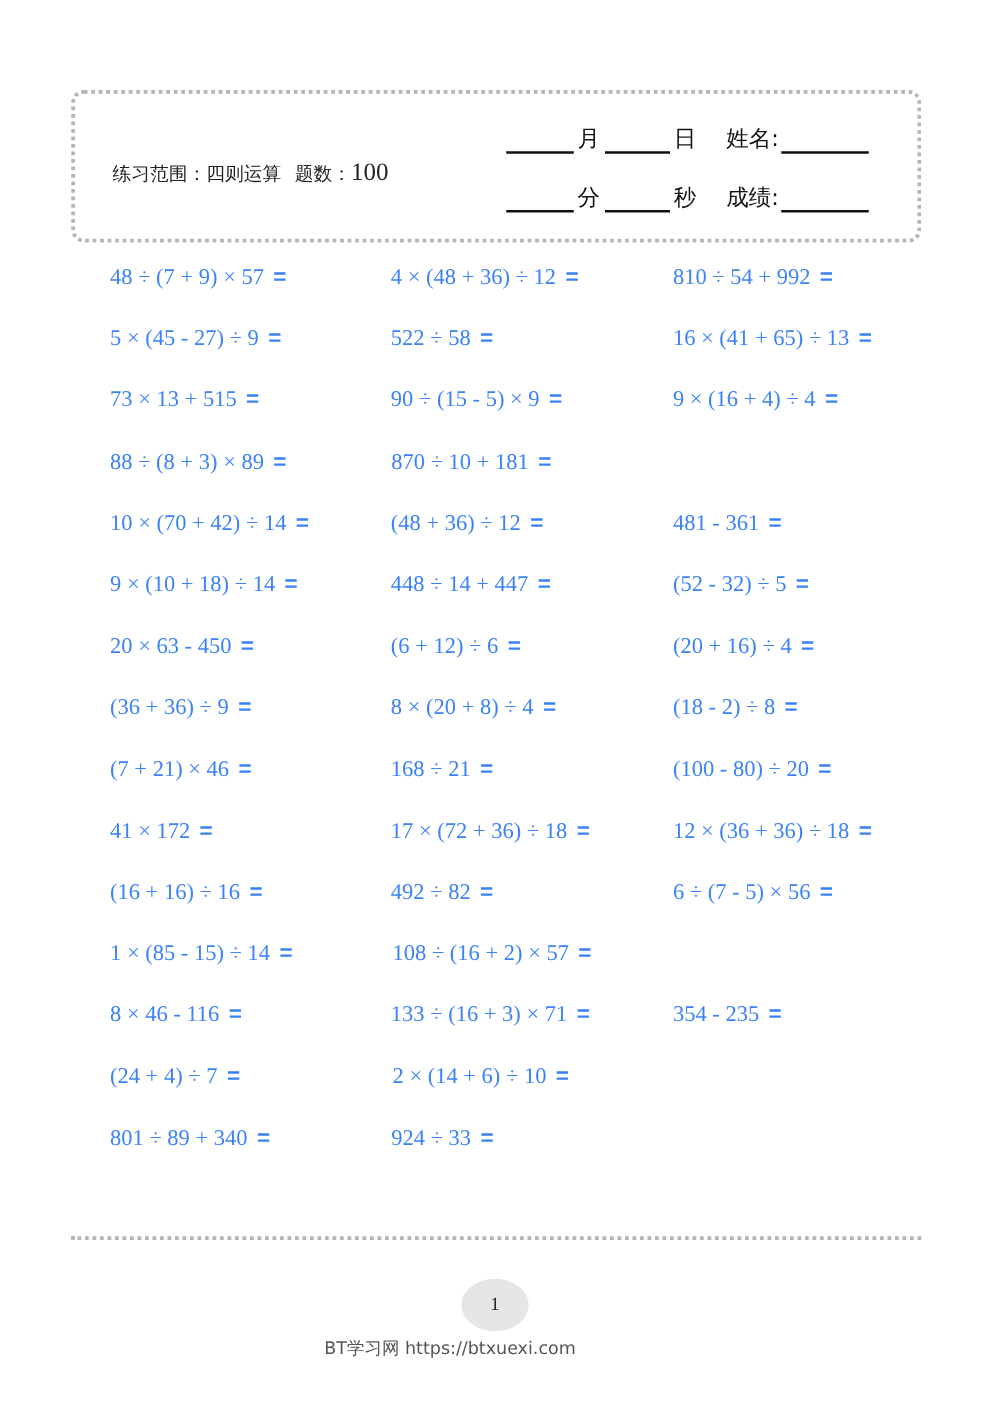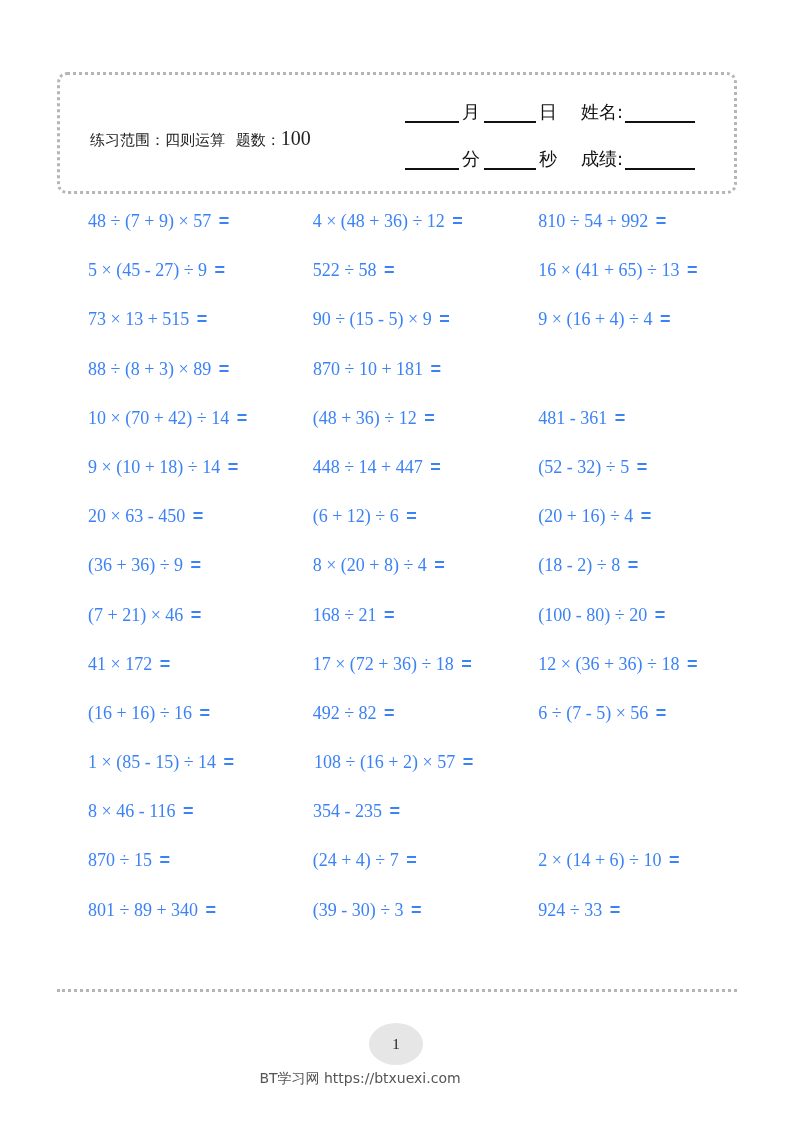--- a/index.html
+++ b/index.html
@@ -203,30 +203,29 @@
       <div class="cell c0"><span>(16 + 16) ÷ 16</span> <span class="eq">=</span></div>
       <div class="cell c1"><span>492 ÷ 82</span> <span class="eq">=</span></div>
       <div class="cell c2"><span>6 ÷ (7 - 5) × 56</span> <span class="eq">=</span></div>
     </div>
     <div class="row">
       <div class="cell c1"><span>1 × (85 - 15) ÷ 14</span> <span class="eq">=</span></div>
       <div class="cell c2"><span>108 ÷ (16 + 2) × 57</span> <span class="eq">=</span></div>
     </div>
     <div class="row">
       <div class="cell c0"><span>8 × 46 - 116</span> <span class="eq">=</span></div>
+      <div class="cell c1"><span>133 ÷ (16 + 3) × 71</span> <span class="eq">=</span></div>
       <div class="cell c2"><span>354 - 235</span> <span class="eq">=</span></div>
     </div>
     <div class="row">
-      <div class="cell c0"><span>870 ÷ 15</span> <span class="eq">=</span></div>
       <div class="cell c1"><span>(24 + 4) ÷ 7</span> <span class="eq">=</span></div>
       <div class="cell c2"><span>2 × (14 + 6) ÷ 10</span> <span class="eq">=</span></div>
     </div>
     <div class="row">
       <div class="cell c0"><span>801 ÷ 89 + 340</span> <span class="eq">=</span></div>
-      <div class="cell c1"><span>(39 - 30) ÷ 3</span> <span class="eq">=</span></div>
       <div class="cell c2"><span>924 ÷ 33</span> <span class="eq">=</span></div>
     </div>
   </div>
 
 <div class="bottom-line"></div>
 
 <div class="page-badge">
   <span>1</span>
 </div>
 

